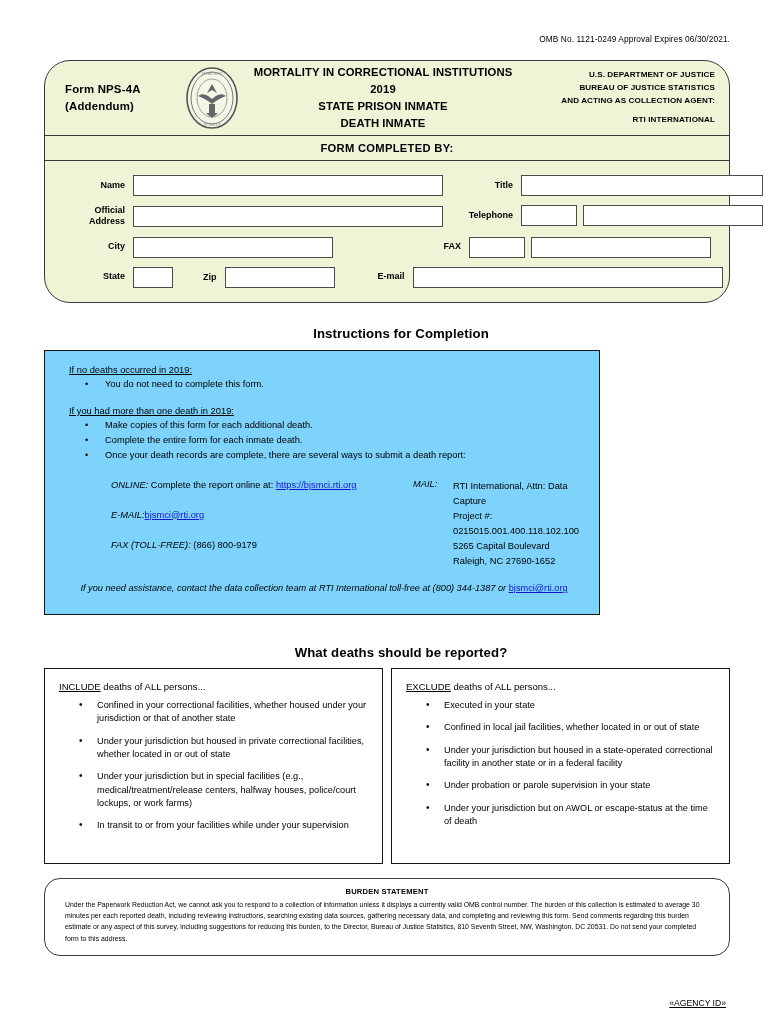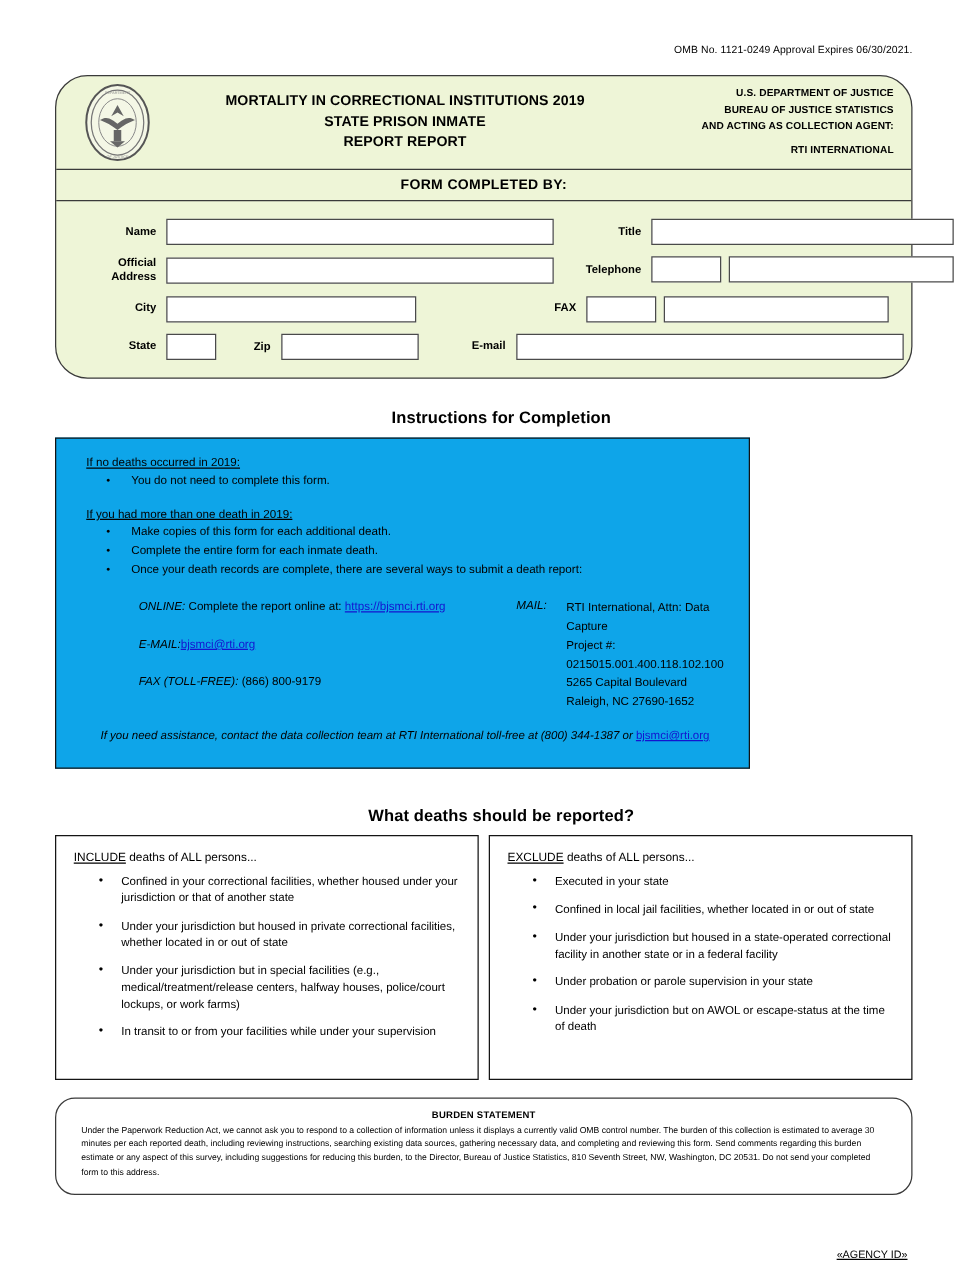--- a/index.html
+++ b/index.html
@@ -123,21 +123,21 @@
     font-weight: bold;
     letter-spacing: .1px;
     padding-left: 32px;
   }
 
   
   .instructions {
     position: absolute;
     left: 44px; top: 350px;
     width: 556px; height: 265px;
-    background: #0ea5e9;
+    background: #7dd3fc;
     border: 1.5px solid #141414;
     padding: 14px 20px 0 24px;
   }
   .ins-head {
     font-size: 9.3px;
     text-decoration: underline;
     margin-bottom: 3px;
   }
   .blist { list-style: none; margin: 0 0 0 4px; padding: 0; }
   .blist li {
@@ -249,20 +249,24 @@
 </style>
 </head>
 <body>
 
 <div class="page">
 
   <div class="omb-line">OMB No. 1121-0249 Approval Expires 06/30/2021.</div>
 
   <div class="masthead">
     <div class="masthead-top">
+      <div class="form-id">
+        <div>Form NPS-4A</div>
+        <div>(Addendum)</div>
+      </div>
 
       <div class="seal">
         <svg width="56" height="64" viewBox="0 0 56 64">
           <ellipse cx="28" cy="32" rx="25" ry="30" fill="#f4f7e6" stroke="#555" stroke-width="1.6"></ellipse>
           <ellipse cx="28" cy="32" rx="21" ry="26" fill="none" stroke="#777" stroke-width="1"></ellipse>
           <ellipse cx="28" cy="32" rx="15" ry="19" fill="none" stroke="#888" stroke-width="0.8"></ellipse>
           <g fill="#666">
             <path d="M28 18 L33 27 L28 24 L23 27 Z"></path>
             <path d="M14 30 C20 26 24 30 28 33 C32 30 36 26 42 30 C37 32 33 34 28 38 C23 34 19 32 14 30 Z"></path>
             <path d="M25 38 h6 v9 h-6 z"></path>
@@ -271,21 +275,21 @@
           <g fill="#888" font-size="3" font-family="'Liberation Sans', sans-serif">
             <text x="28" y="9" text-anchor="middle">DEPARTMENT</text>
             <text x="28" y="60" text-anchor="middle">OF JUSTICE</text>
           </g>
         </svg>
       </div>
 
       <div class="title-block">
         <div>MORTALITY IN CORRECTIONAL INSTITUTIONS 2019</div>
         <div>STATE PRISON INMATE</div>
-        <div>REPORT REPORT</div>
+        <div>DEATH INMATE</div>
       </div>
 
       <div class="agency-block">
         <div>U.S. DEPARTMENT OF JUSTICE</div>
         <div>BUREAU OF JUSTICE STATISTICS</div>
         <div>AND ACTING AS COLLECTION AGENT:</div>
         <span class="rti">RTI INTERNATIONAL</span>
       </div>
     </div>
 

